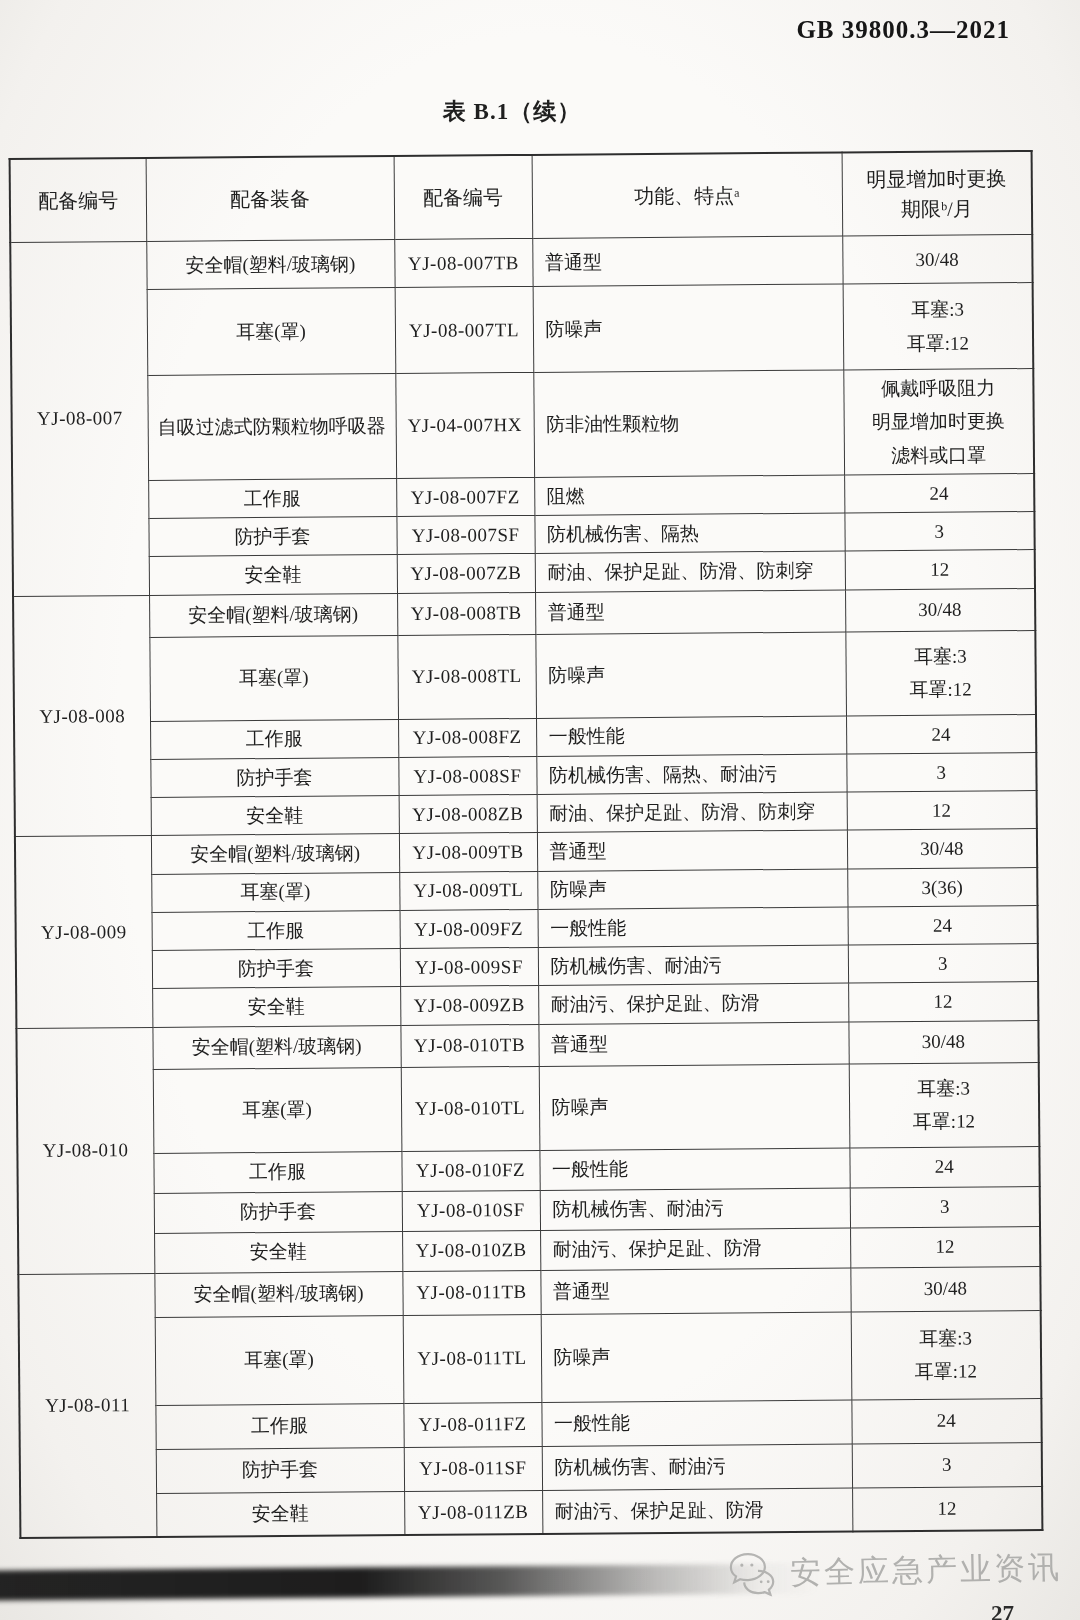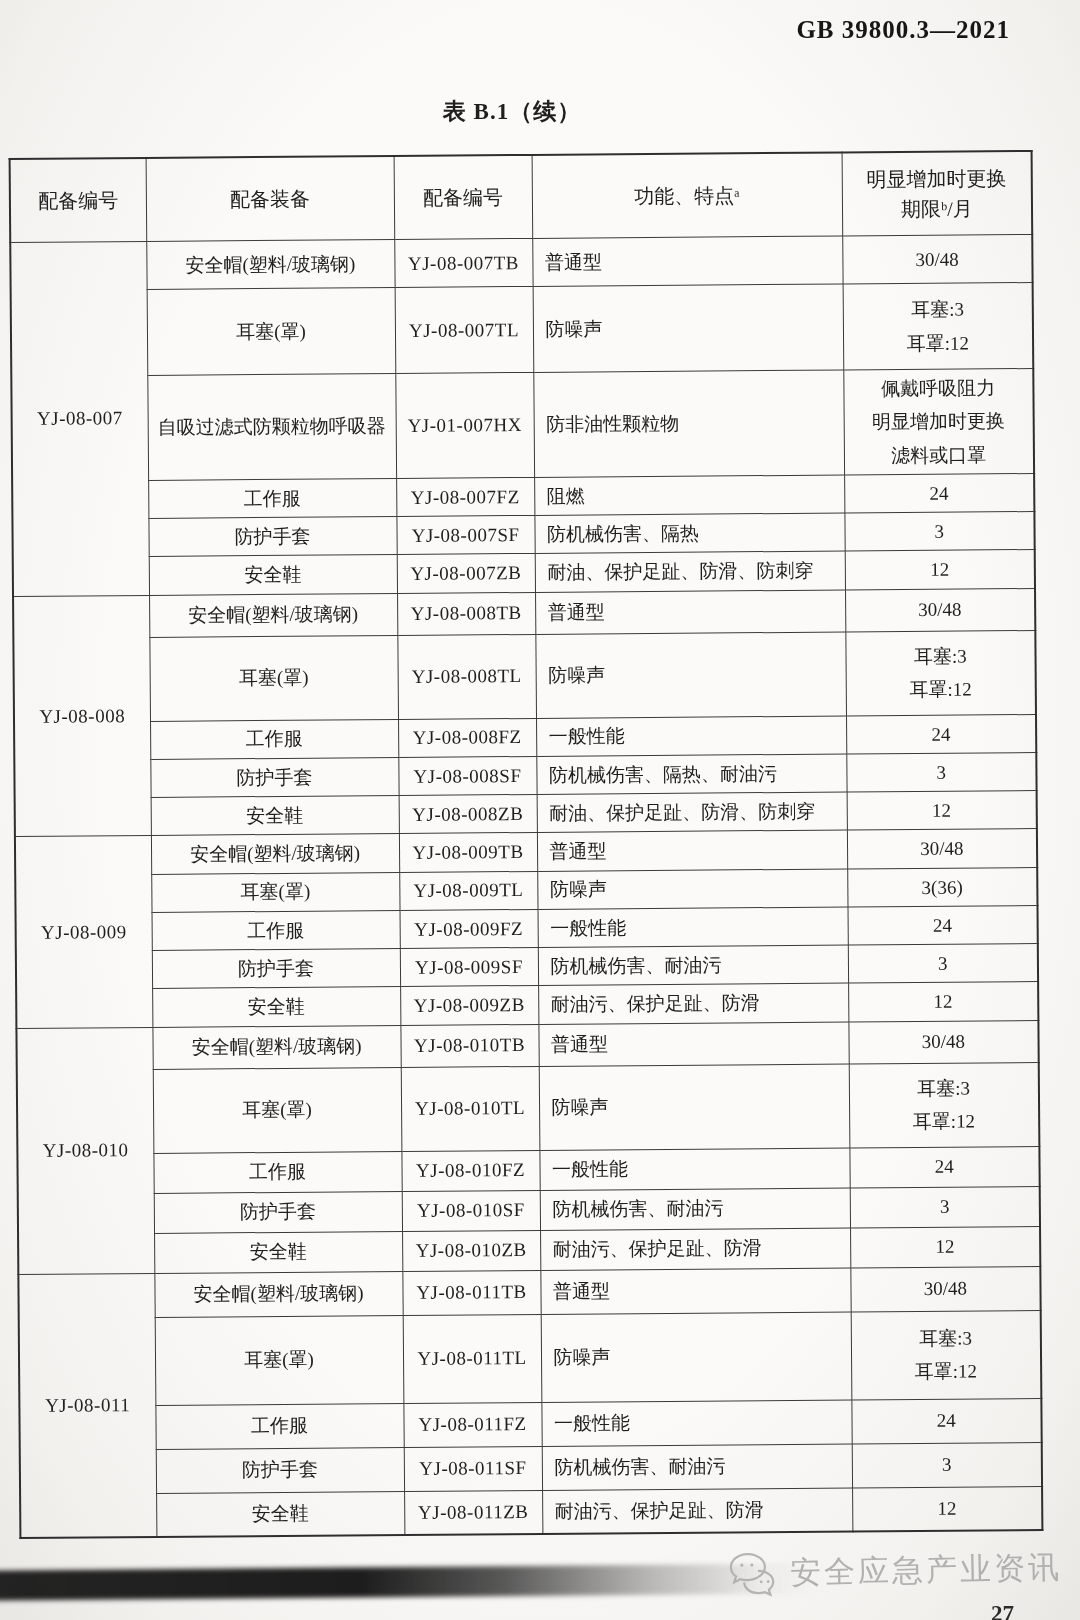--- a/index.html
+++ b/index.html
@@ -131,21 +131,21 @@
           </tr>
           <tr style="height: 86px;">
             <td class="c-equip">耳塞(罩)</td>
             <td class="c-num">YJ-08-007TL</td>
             <td class="c-feat">防噪声</td>
             <td class="c-period">耳塞:3
 耳罩:12</td>
           </tr>
           <tr style="height: 100px;">
             <td class="c-equip">自吸过滤式防颗粒物呼吸器</td>
-            <td class="c-num">YJ-01-007HX</td>
+            <td class="c-num">YJ-04-007HX</td>
             <td class="c-feat">防非油性颗粒物</td>
             <td class="c-period">佩戴呼吸阻力
 明显增加时更换
 滤料或口罩</td>
           </tr>
           <tr style="height: 38px;">
             <td class="c-equip">工作服</td>
             <td class="c-num">YJ-08-007FZ</td>
             <td class="c-feat">阻燃</td>
             <td class="c-period">24</td>

